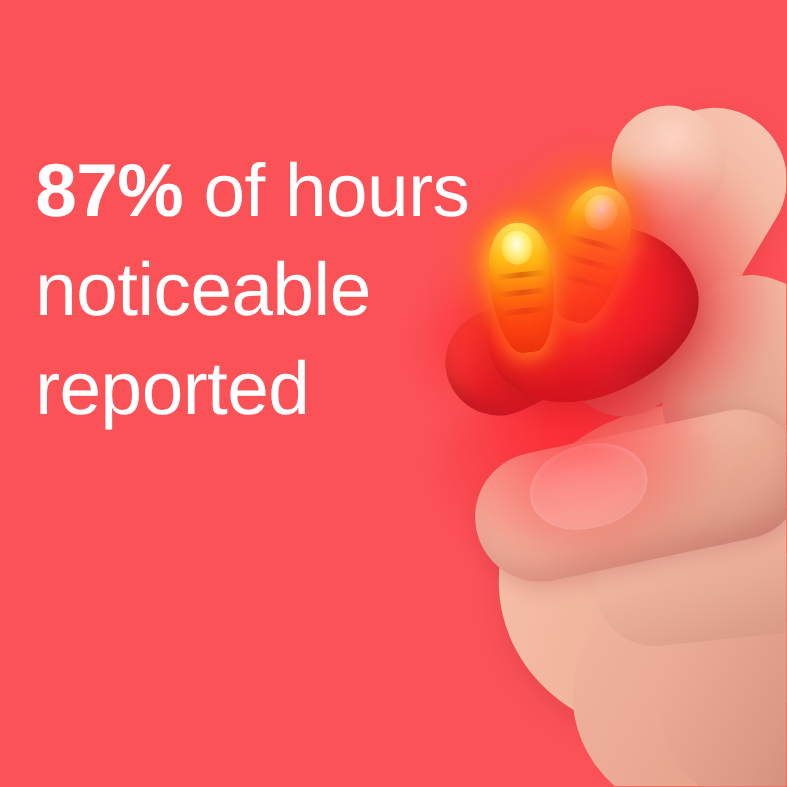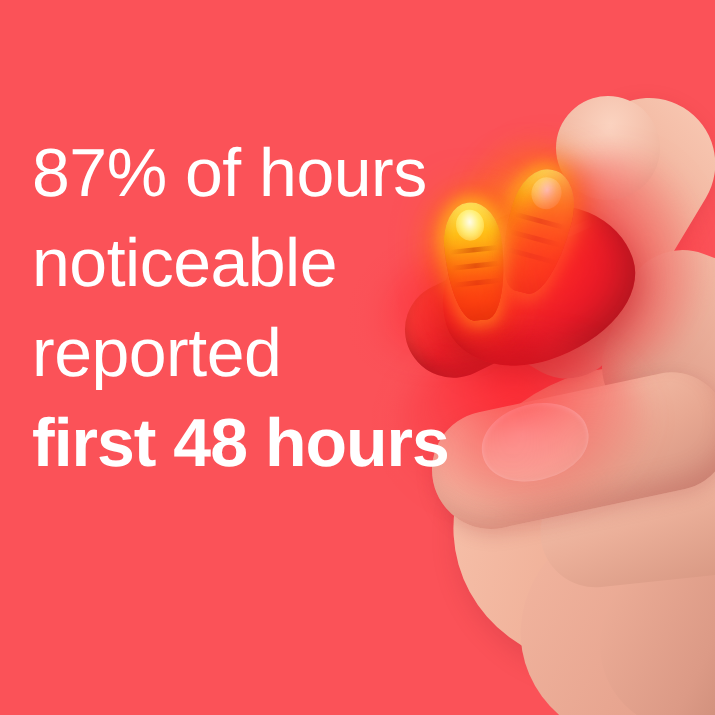--- a/index.html
+++ b/index.html
@@ -166,21 +166,21 @@
   
   #copy{
     position:absolute;left:32px;top:128px;width:520px;
     color:#FFFFFF;
     font-size:68px;line-height:90px;
     letter-spacing:-0.5px;
     font-weight:400;
     text-rendering:geometricPrecision;
   }
   #copy .line{white-space:nowrap;}
-  #copy .b{font-weight:400;}
+  #copy .b{font-weight:700;}
   #copy .last{font-weight:700;letter-spacing:-1px;}
 </style>
 </head>
 <body>
 
 <div id="card" style="background: rgb(251, 82, 88);">
 
   <div id="photo">
 
     <div class="palm" id="palm-main"></div>
@@ -222,16 +222,15 @@
     <div class="spill" id="spill-index"></div>
     <div class="spill" id="spill-left"></div>
 
     <div id="photo-feather"></div>
   </div>
 
   <div id="copy" style="color: rgb(255, 255, 255);">
     <div class="line"><span class="b">87%</span><span> of hours</span></div>
     <div class="line">noticeable</div>
     <div class="line">reported</div>
-    <div class="line last">first 48 hours</div>
   </div>
 
 </div>
 
 </body></html>

